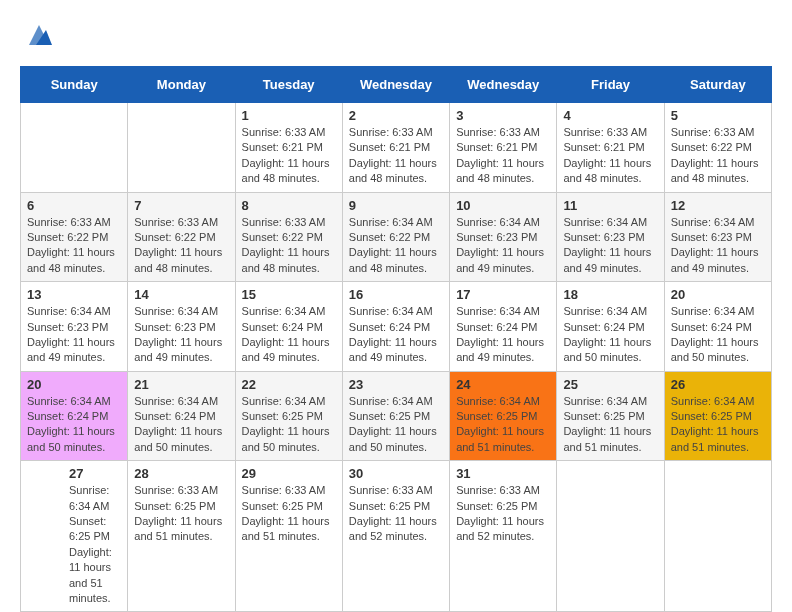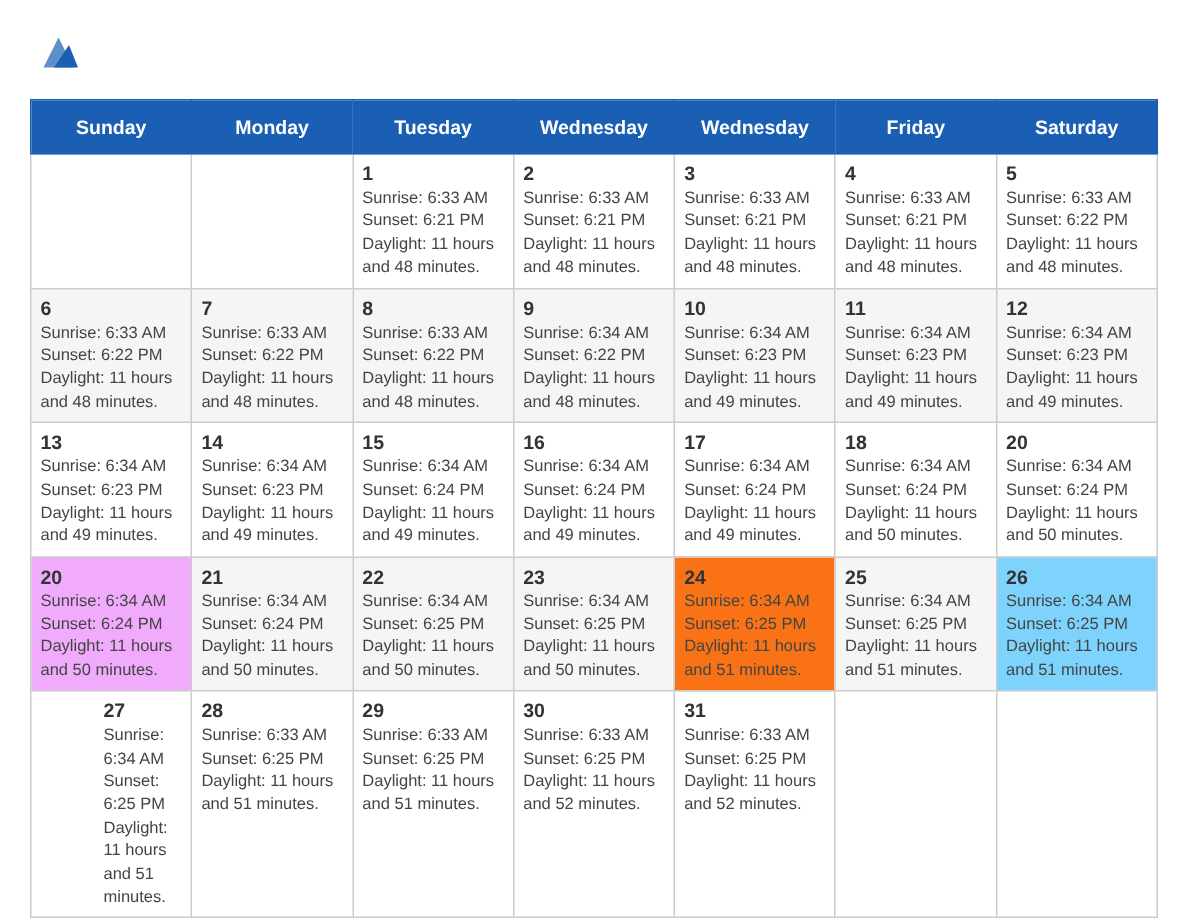--- a/index.html
+++ b/index.html
@@ -269,21 +269,21 @@
           <div class="day-info">Sunrise: 6:34 AM
 Sunset: 6:25 PM
 Daylight: 11 hours and 51 minutes.</div>
         </td>
         <td style="background: rgb(245, 245, 245);">
           <span class="day-number">25</span>
           <div class="day-info">Sunrise: 6:34 AM
 Sunset: 6:25 PM
 Daylight: 11 hours and 51 minutes.</div>
         </td>
-        <td style="background: #7dd3fc; margin-top: 44px;">
+        <td style="background: #eab308; margin-top: 44px;">
           <span class="day-number">26</span>
           <div class="day-info">Sunrise: 6:34 AM
 Sunset: 6:25 PM
 Daylight: 11 hours and 51 minutes.</div>
         </td>
       </tr>
       <tr>
         <td style="background: rgb(255, 255, 255); padding-left: 48px;">
           <span class="day-number">27</span>
           <div class="day-info">Sunrise: 6:34 AM

